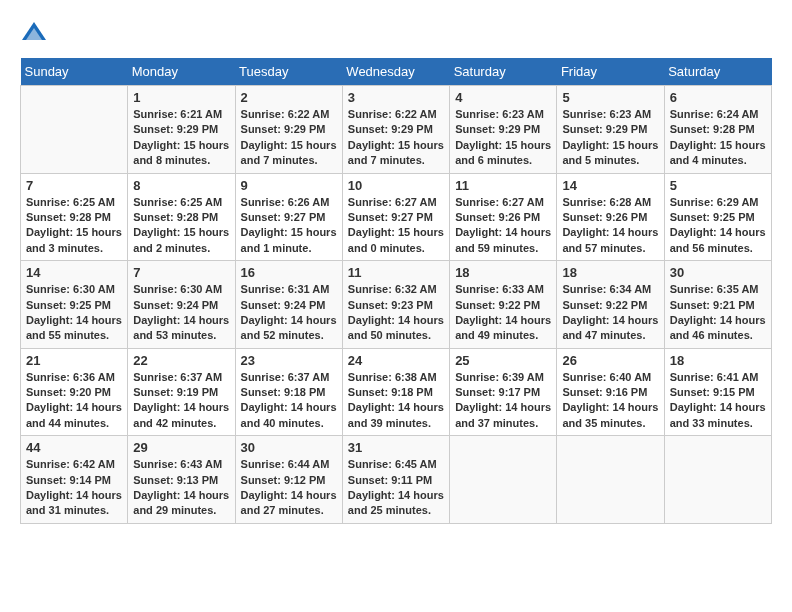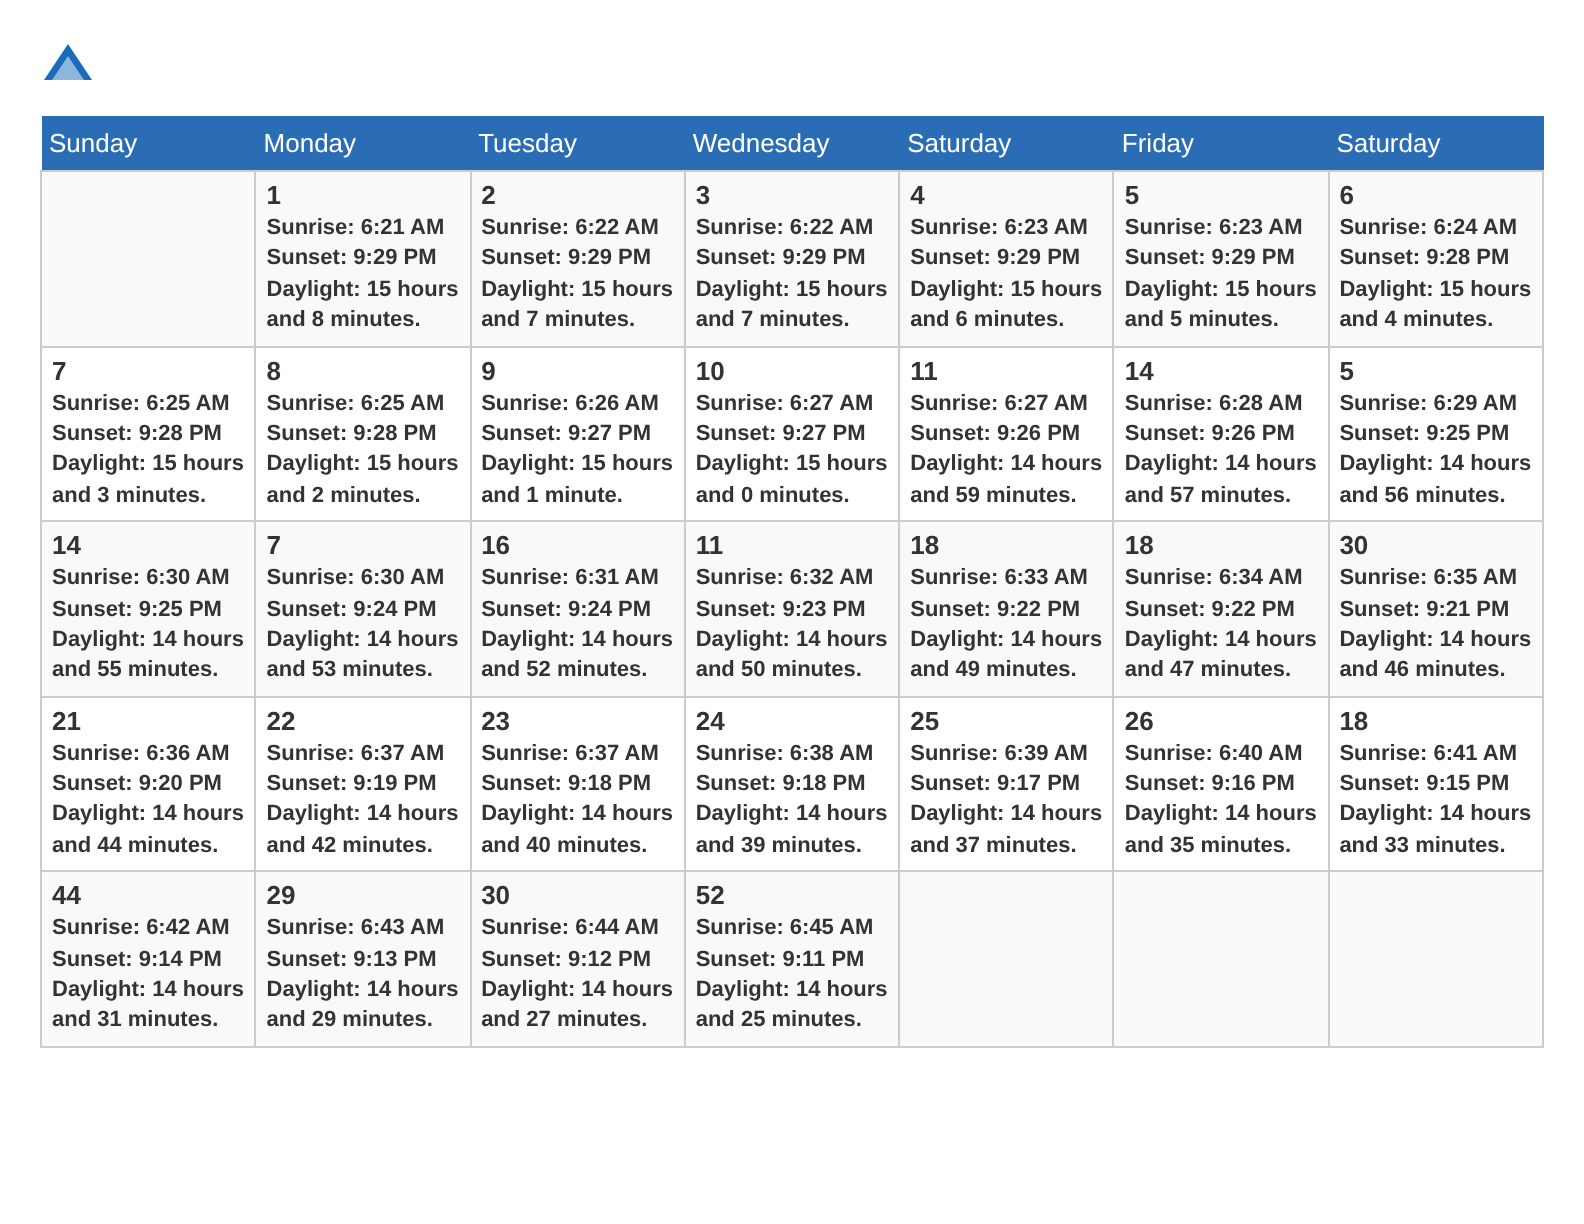--- a/index.html
+++ b/index.html
@@ -248,21 +248,21 @@
         </td>
         <td>
           <span class="day-number">29</span>
           <div class="day-info">Sunrise: 6:43 AM<br>Sunset: 9:13 PM<br>Daylight: 14 hours and 29 minutes.</div>
         </td>
         <td>
           <span class="day-number">30</span>
           <div class="day-info">Sunrise: 6:44 AM<br>Sunset: 9:12 PM<br>Daylight: 14 hours and 27 minutes.</div>
         </td>
         <td>
-          <span class="day-number">52</span>
+          <span class="day-number">31</span>
           <div class="day-info">Sunrise: 6:45 AM<br>Sunset: 9:11 PM<br>Daylight: 14 hours and 25 minutes.</div>
         </td>
         <td></td>
         <td></td>
         <td></td>
       </tr>
     </tbody>
 </table>
 
 </body></html>

